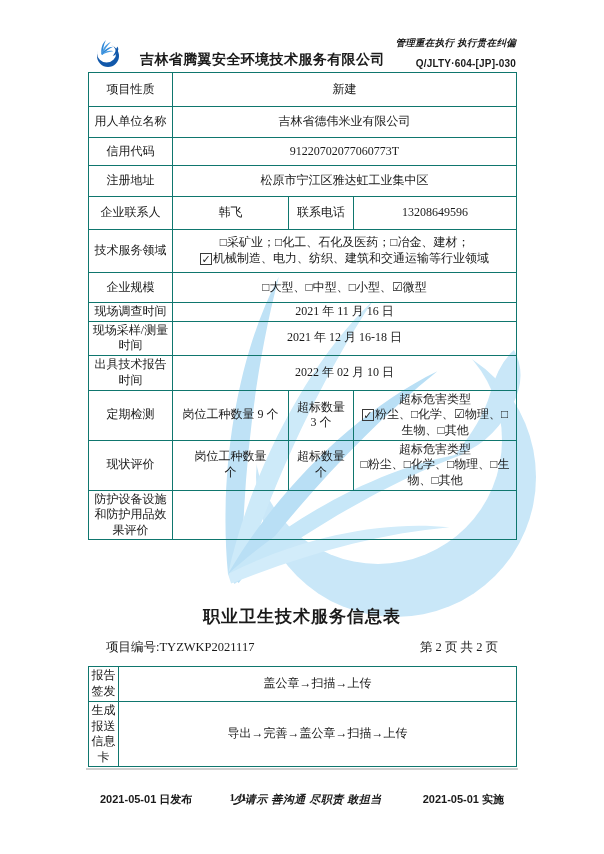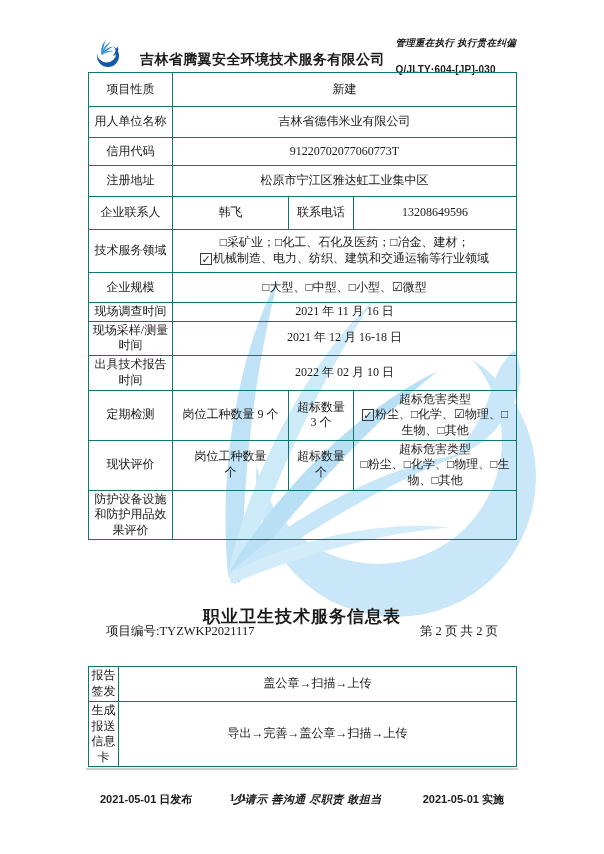--- a/index.html
+++ b/index.html
@@ -8,41 +8,41 @@
        font-family:"Liberation Serif","DejaVu Serif",serif;color:#1a1a1a}
   .watermark{position:absolute;left:146px;top:222px;z-index:0}
   .content{position:absolute;left:0;top:0;width:604px;height:854px;z-index:1}
 
   
   .header{position:absolute;top:36px;left:88px;width:428px;height:34px}
   .logo{position:absolute;left:0;top:2px}
   .company{position:absolute;left:52px;bottom:1px;
            font-family:"Liberation Sans","DejaVu Sans",sans-serif;
            font-weight:bold;font-size:14px;letter-spacing:.4px;white-space:nowrap}
-  .hdr-right{position:absolute;right:0;top:1px;text-align:left;
+  .hdr-right{position:absolute;right:0;top:1px;text-align:right;
              font-family:"Liberation Sans","DejaVu Sans",sans-serif;font-weight:bold}
   .hdr-motto{font-size:9.5px;font-style:italic;letter-spacing:.3px}
-  .hdr-doc{font-size:10px;margin-top:14px;letter-spacing:.2px}
+  .hdr-doc{font-size:10px;margin-top:8px;letter-spacing:.2px}
 
   
   table{border-collapse:collapse;table-layout:fixed;background:transparent}
   td{border:1px solid #0f766e;text-align:center;vertical-align:middle;
      font-size:12px;line-height:1.3;padding:1px 2px;background:transparent;word-break:break-all}
   .info-table{position:absolute;top:72px;left:88px;width:428px}
   .process-table{position:absolute;top:666px;left:88px;width:428px}
   .lbl{word-break:break-all}
   .cbx{display:inline-block;width:12px;height:12px;border:1px solid #3a3a3a;
        font-size:11px;line-height:11px;text-align:center;vertical-align:-1px;
        margin-right:1px;font-family:"DejaVu Sans",sans-serif;color:#222}
 
   
   .doc-title{position:absolute;top:605px;left:0;width:604px;text-align:center;
              font-family:"Liberation Sans","DejaVu Sans",sans-serif;
              font-weight:bold;font-size:17px;letter-spacing:1px}
-  .meta{position:absolute;top:623px;left:106px;width:392px;display:flex;
+  .meta{position:absolute;top:639px;left:106px;width:392px;display:flex;
         justify-content:space-between;font-size:12.5px}
 
   
   .footer-line{position:absolute;top:768px;left:86px;width:432px;border-top:2px solid #cfcfcf}
   .footer{position:absolute;top:792px;left:100px;width:404px;display:flex;
           justify-content:space-between;align-items:flex-end;
           font-family:"Liberation Sans","DejaVu Sans",sans-serif;font-weight:bold;font-size:11px}
   .footer-motto{font-style:italic;letter-spacing:.5px}
   .pagenum{position:absolute;top:791px;left:0;width:476px;text-align:center;
            font-family:Liberation Serif, serif;font-weight:bold;font-size:11px}

